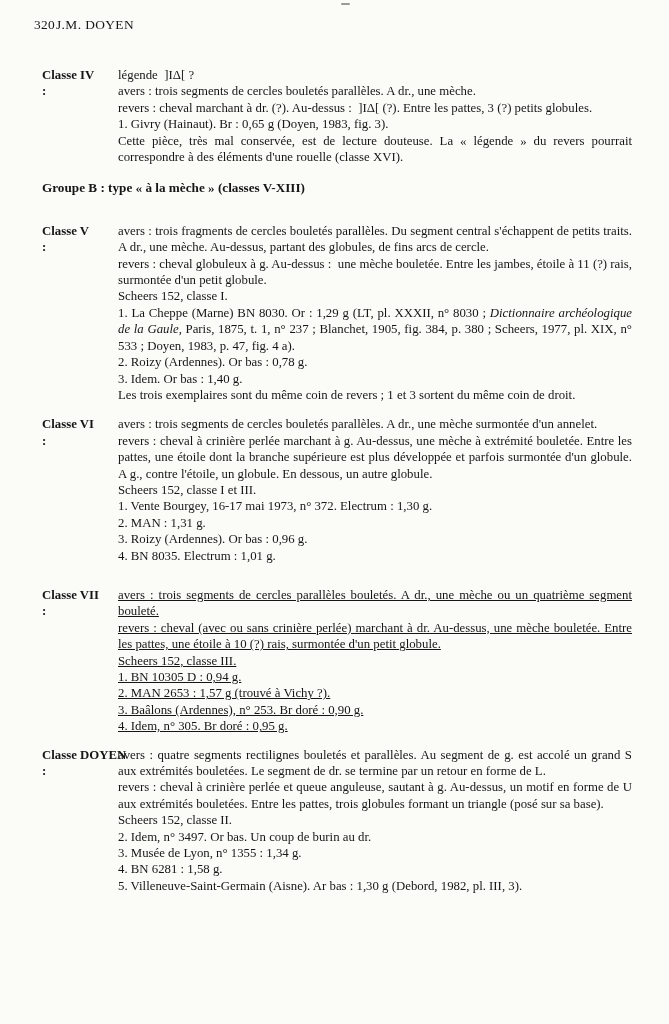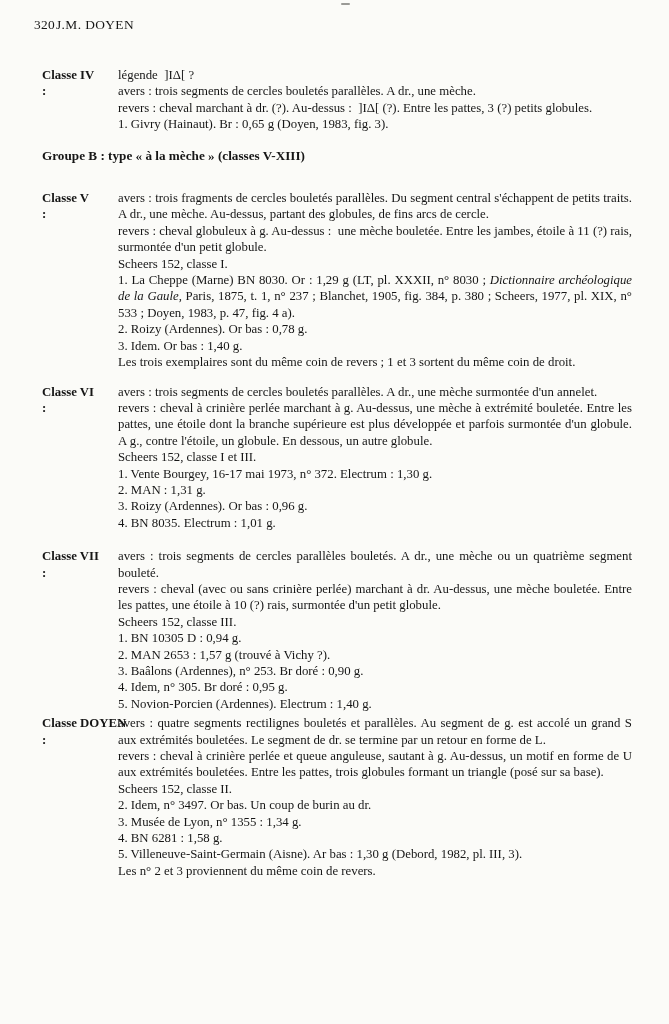--- a/index.html
+++ b/index.html
@@ -25,22 +25,22 @@
   .page-number { position: absolute; left: -8px; top: 0; letter-spacing: 0.3px; }
   .running-head { display: block; letter-spacing: 0.4px; padding-left: 14px; }
   .sections { width: 590px; font-size: 12.8px; line-height: 16.4px; }
   .group-heading {
     text-align: left; font-weight: bold; font-size: 13.2px;
     margin-top: 15px; margin-bottom: 26px;
   }
   .class-block { position: relative; padding-left: 76px; }
   .class-block.first { margin-top: 34px; }
   .class-block.gap-s { margin-top: 13px; }
-  .class-block.gap-m { margin-top: 17px; }
-  .class-block.gap-l { margin-top: 3px; }
+  .class-block.gap-m { margin-top: 23px; text-decoration: underline; }
+  .class-block.gap-l { margin-top: 12px; }
   .class-label {
     position: absolute; left: 0; top: 0; width: 73px;
     display: flex; justify-content: flex-start;
     font-weight: bold; white-space: nowrap; flex-direction: column;
   }
   .para { text-align: justify; }
   .italic { font-style: italic; }
 </style>
 </head>
 <body>
@@ -54,20 +54,21 @@
   <div class="sections" id="sections">
       <div class="class-block first">
         <div class="class-label">
           <span>Classe IV</span>
           <span>:</span>
         </div>
         <div class="para"><span>légende &nbsp;]IΔ[ ?</span></div>
         <div class="para"><span>avers : trois segments de cercles bouletés parallèles. A dr., une mèche.</span></div>
         <div class="para"><span>revers : cheval marchant à dr. (?). Au-dessus : &nbsp;]IΔ[ (?). Entre les pattes, 3 (?) petits globules.</span></div>
         <div class="para"><span>1. Givry (Hainaut). Br : 0,65 g (Doyen, 1983, fig. 3).</span></div>
+        <div class="para"><span>Cette pièce, très mal conservée, est de lecture douteuse. La « légende » du revers pourrait correspondre à des éléments d'une rouelle (classe XVI).</span></div>
       </div>
       <div class="group-heading">Groupe B : type « à la mèche » (classes V-XIII)</div>
       <div class="class-block gap-l">
         <div class="class-label">
           <span>Classe V</span>
           <span>:</span>
         </div>
         <div class="para"><span>avers : trois fragments de cercles bouletés parallèles. Du segment central s'échappent de petits traits. A dr., une mèche. Au-dessus, partant des globules, de fins arcs de cercle.</span></div>
         <div class="para"><span>revers : cheval globuleux à g. Au-dessus : &nbsp;une mèche bouletée. Entre les jambes, étoile à 11 (?) rais, surmontée d'un petit globule.</span></div>
         <div class="para"><span>Scheers 152, classe I.</span></div>
@@ -94,30 +95,28 @@
           <span>Classe VII</span>
           <span>:</span>
         </div>
         <div class="para"><span>avers : trois segments de cercles parallèles bouletés. A dr., une mèche ou un quatrième segment bouleté.</span></div>
         <div class="para"><span>revers : cheval (avec ou sans crinière perlée) marchant à dr. Au-dessus, une mèche bouletée. Entre les pattes, une étoile à 10 (?) rais, surmontée d'un petit globule.</span></div>
         <div class="para"><span>Scheers 152, classe III.</span></div>
         <div class="para"><span>1. BN 10305 D : 0,94 g.</span></div>
         <div class="para"><span>2. MAN 2653 : 1,57 g (trouvé à Vichy ?).</span></div>
         <div class="para"><span>3. Baâlons (Ardennes), n° 253. Br doré : 0,90 g.</span></div>
         <div class="para"><span>4. Idem, n° 305. Br doré : 0,95 g.</span></div>
-        <div class="para"><span>5. Novion-Porcien (Ardennes). Electrum : 1,40 g.</span></div>
       </div>
       <div class="class-block gap-l">
         <div class="class-label">
           <span>Classe DOYEN</span>
           <span>:</span>
         </div>
         <div class="para"><span>avers : quatre segments rectilignes bouletés et parallèles. Au segment de g. est accolé un grand S aux extrémités bouletées. Le segment de dr. se termine par un retour en forme de L.</span></div>
         <div class="para"><span>revers : cheval à crinière perlée et queue anguleuse, sautant à g. Au-dessus, un motif en forme de U aux extrémités bouletées. Entre les pattes, trois globules formant un triangle (posé sur sa base).</span></div>
         <div class="para"><span>Scheers 152, classe II.</span></div>
         <div class="para"><span>2. Idem, n° 3497. Or bas. Un coup de burin au dr.</span></div>
         <div class="para"><span>3. Musée de Lyon, n° 1355 : 1,34 g.</span></div>
         <div class="para"><span>4. BN 6281 : 1,58 g.</span></div>
         <div class="para"><span>5. Villeneuve-Saint-Germain (Aisne). Ar bas : 1,30 g (Debord, 1982, pl. III, 3).</span></div>
-        <div class="para"><span>Les n° 2 et 3 proviennent du même coin de revers.</span></div>
       </div>
     </div>
 </div>
 
 </body></html>

